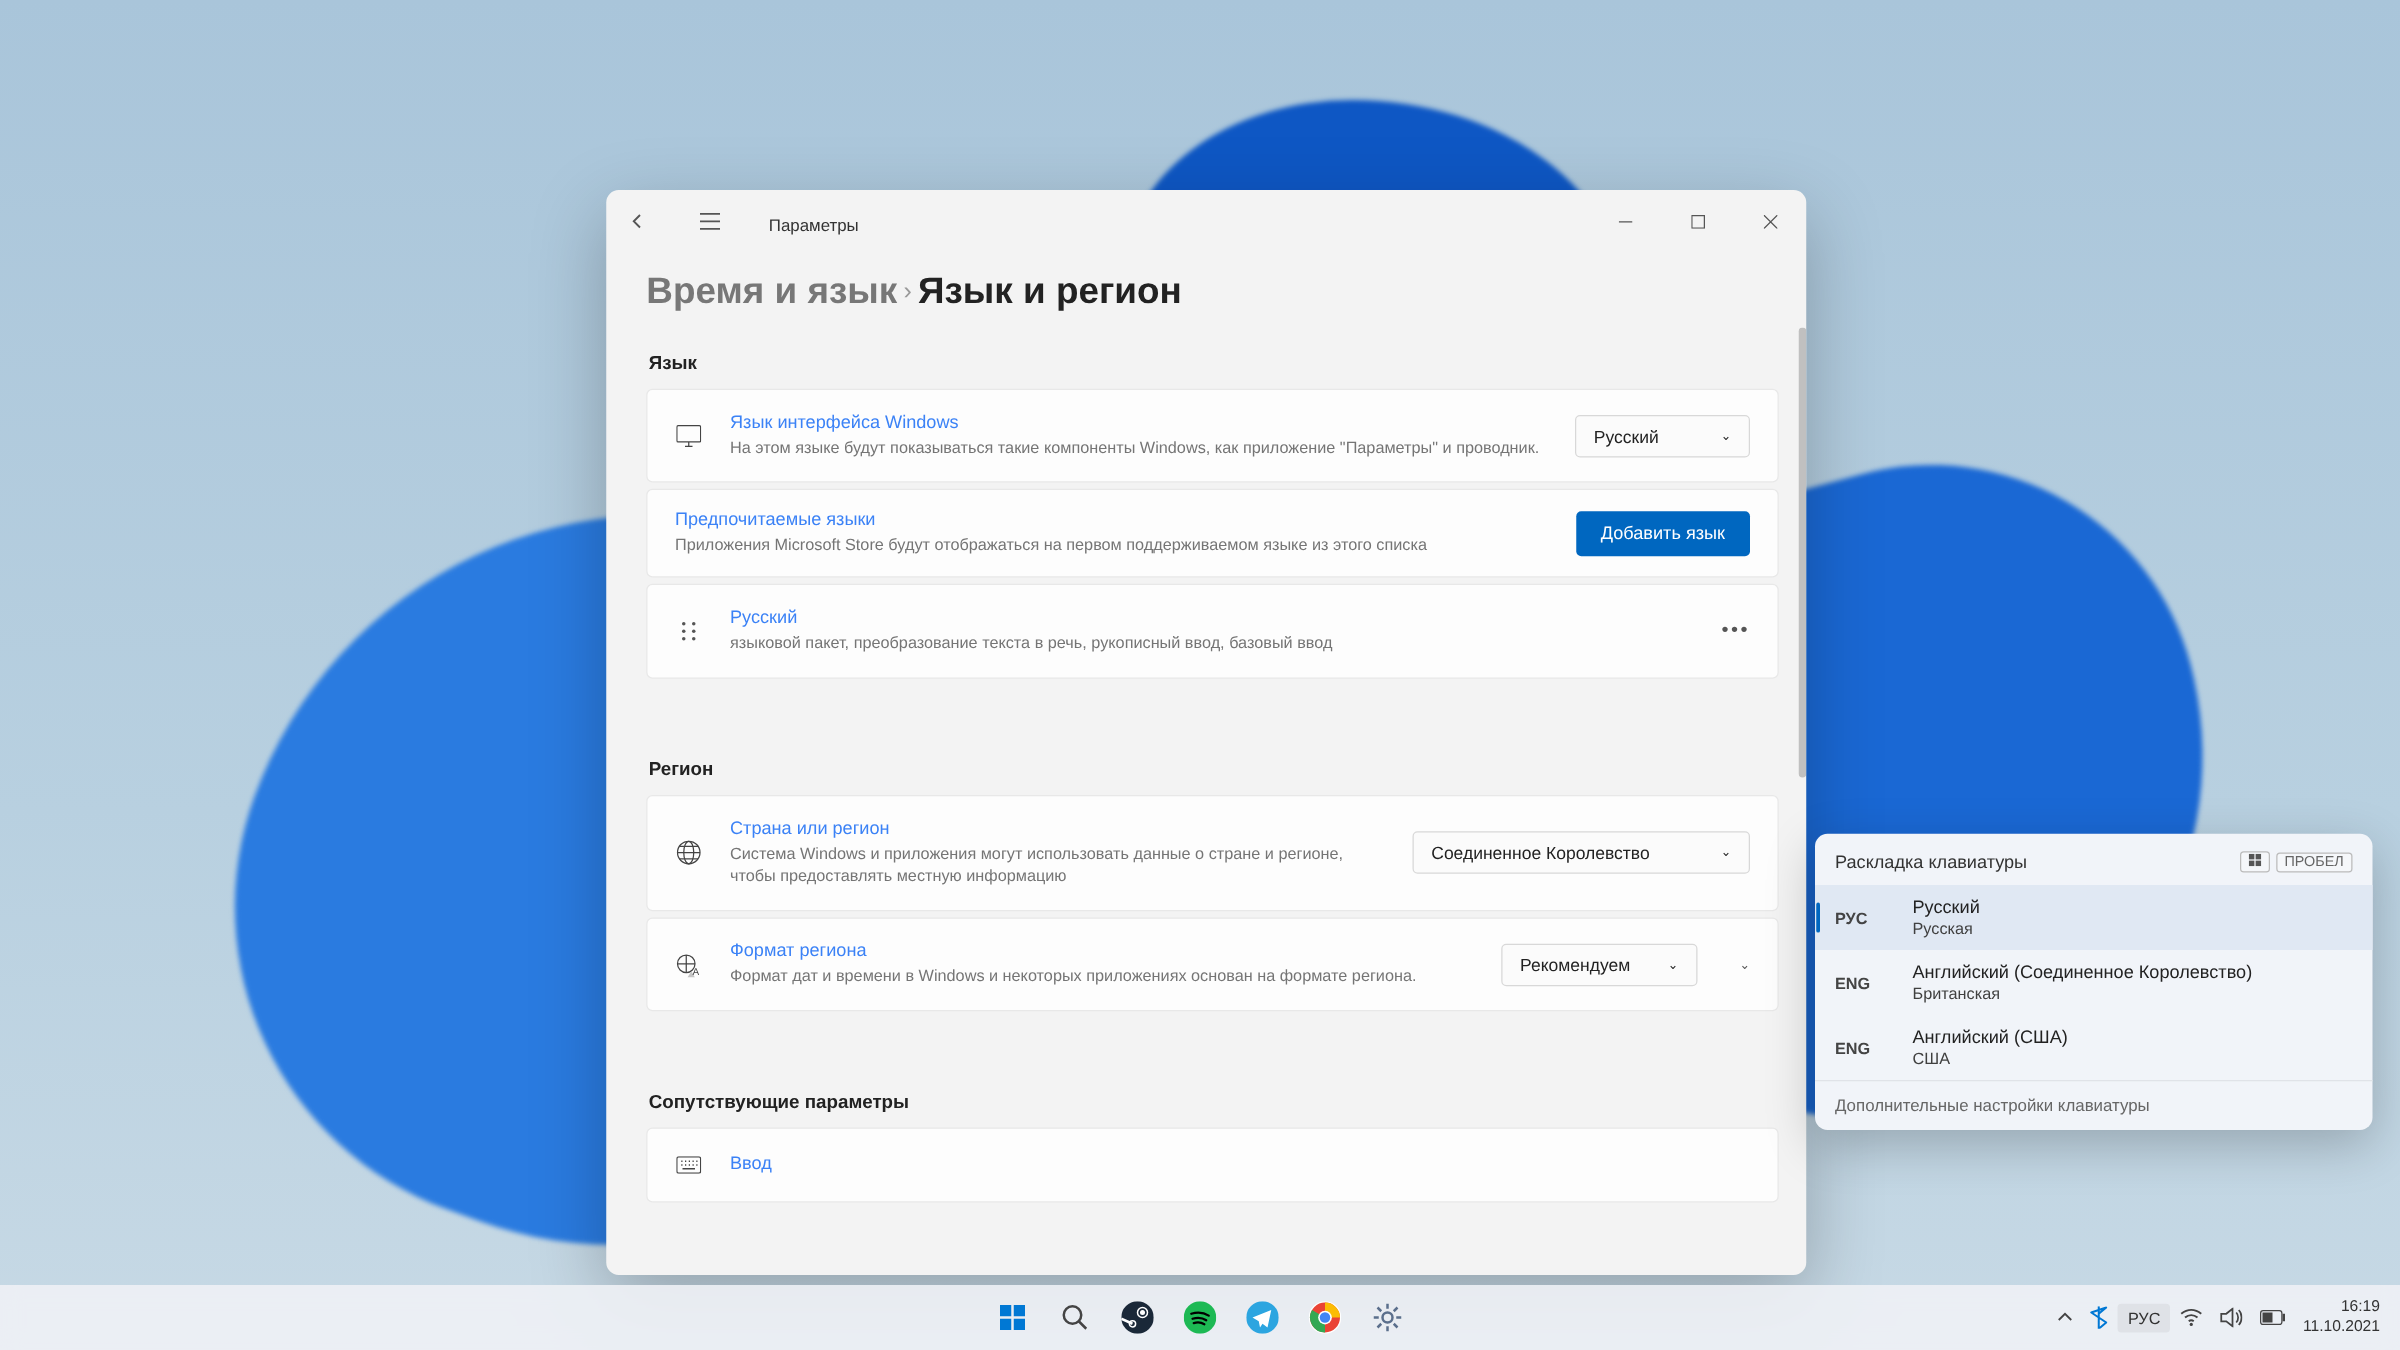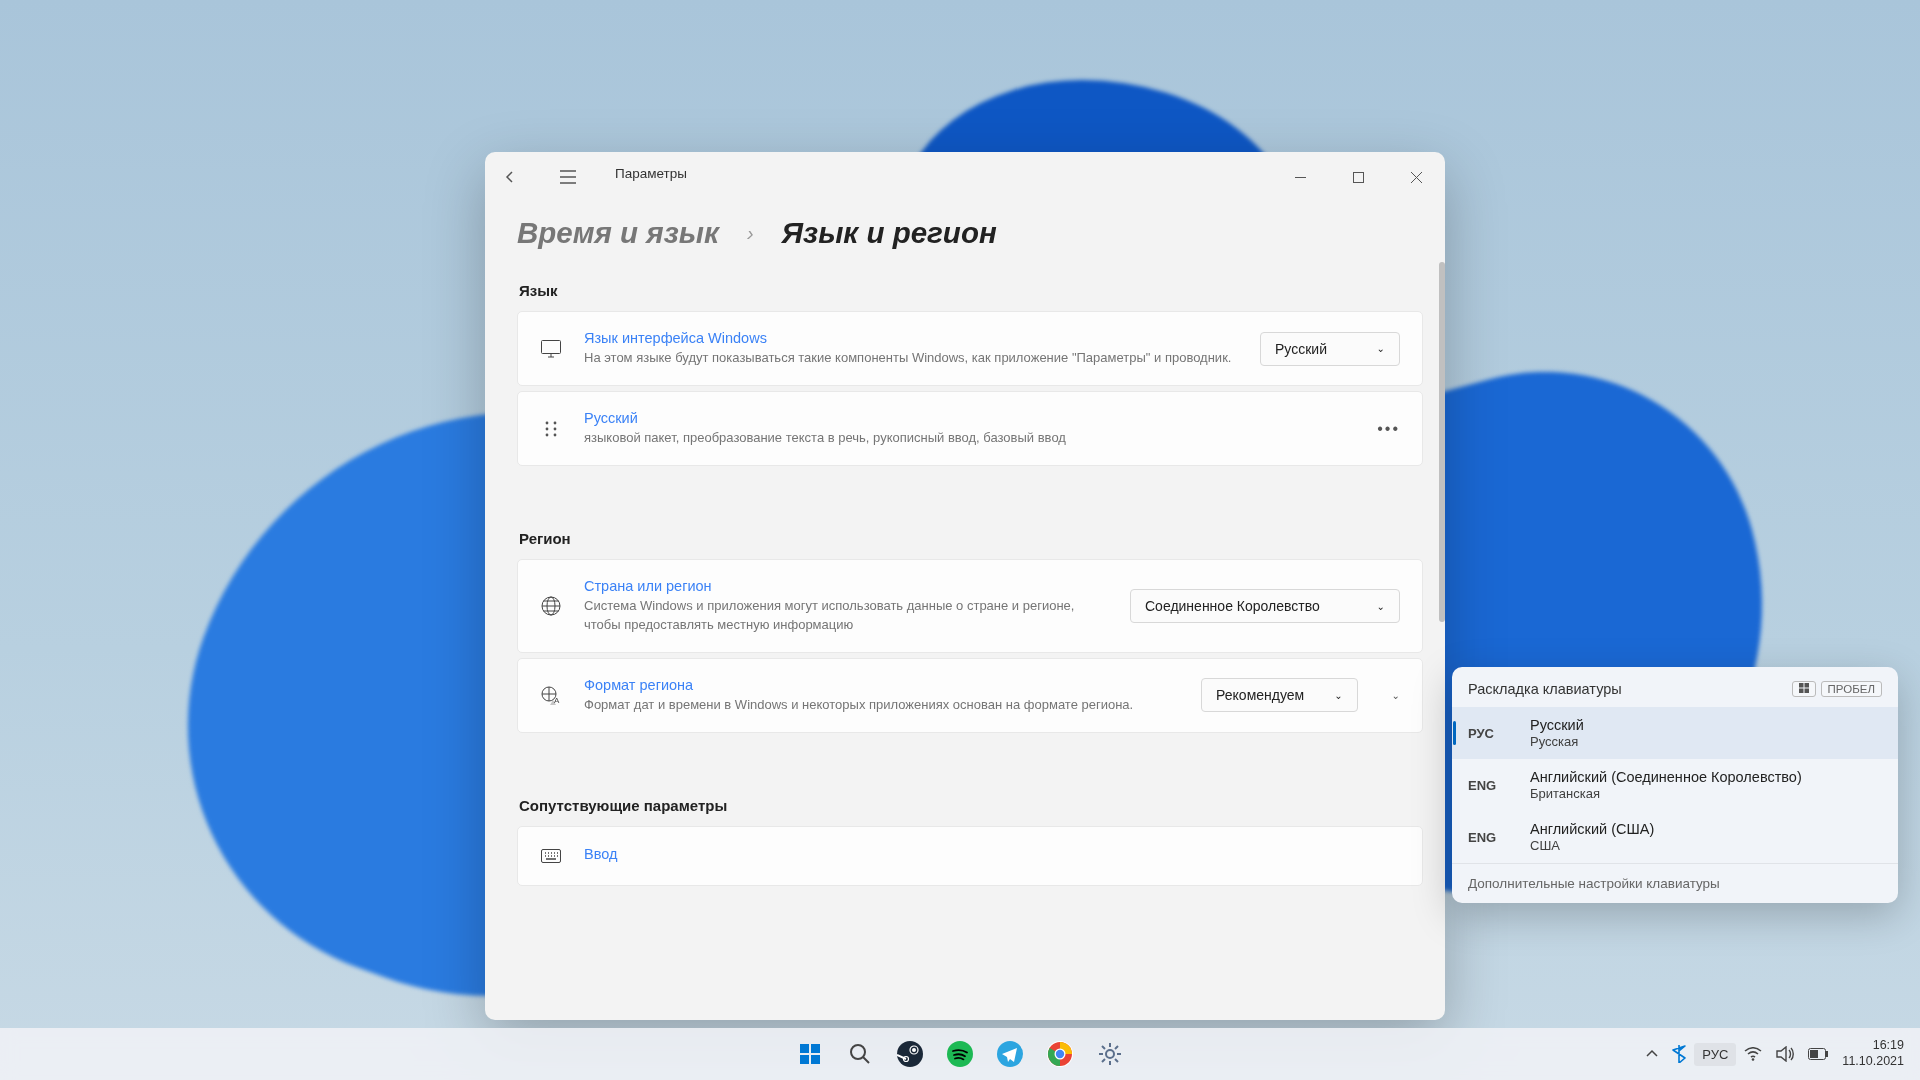--- a/index.html
+++ b/index.html
@@ -29,33 +29,32 @@
   display: flex;
   flex-direction: column;
   overflow: hidden;
 }
 .titlebar {
   height: 50px;
   display: flex;
   align-items: center;
   padding: 0 0 0 14px;
 }
-.titlebar-left { display: flex; align-items: flex-start; gap: 36px; }
+.titlebar-left { display: flex; align-items: flex-end; gap: 36px; }
 .tb-btn { width: 22px; height: 22px; display: flex; align-items: center; justify-content: center; color: #555; cursor: pointer; }
 .tb-title { font-size: 13.5px; color: #333; }
 .titlebar-right { margin-left: auto; display: flex; }
 .win-btn { width: 58px; height: 42px; display: flex; align-items: center; justify-content: center; color: #555; }
 
 .breadcrumb {
   padding: 14px 32px 12px 32px;
   display: flex;
   align-items: center;
-  gap: 28px;
+  gap: 5px;
   font-size: 29.5px;
-  font-style: italic;
 }
 .breadcrumb-link { color: #777; font-weight: 600; cursor: pointer; }
 .breadcrumb-sep { color: #999; font-size: 20px; }
 .breadcrumb-current { color: #222; font-weight: 600; }
 
 .content {
   padding: 4px 22px 0 32px;
   overflow-y: hidden;
   position: relative;
   flex: 1;
@@ -234,20 +233,27 @@
       <div class="card-text">
         <div class="card-title">Язык интерфейса Windows</div>
         <div class="card-desc">На этом языке будут показываться такие компоненты Windows, как приложение "Параметры" и проводник.</div>
       </div>
       <div class="dropdown">
         <span>Русский</span>
         <span class="chevron">⌄</span>
       </div>
     </div>
 
+    <div class="card noicon">
+      <div class="card-text">
+        <div class="card-title">Предпочитаемые языки</div>
+        <div class="card-desc">Приложения Microsoft Store будут отображаться на первом поддерживаемом языке из этого списка</div>
+      </div>
+      <button class="btn-primary">Добавить язык</button>
+    </div>
 
     <div class="card">
       <div class="card-icon drag-handle">
         <svg width="12" height="16" viewBox="0 0 12 16">
             <circle cx="2" cy="2" r="1.4" fill="currentColor"></circle>
             <circle cx="10" cy="2" r="1.4" fill="currentColor"></circle>
             <circle cx="2" cy="8" r="1.4" fill="currentColor"></circle>
             <circle cx="10" cy="8" r="1.4" fill="currentColor"></circle>
             <circle cx="2" cy="14" r="1.4" fill="currentColor"></circle>
             <circle cx="10" cy="14" r="1.4" fill="currentColor"></circle>

